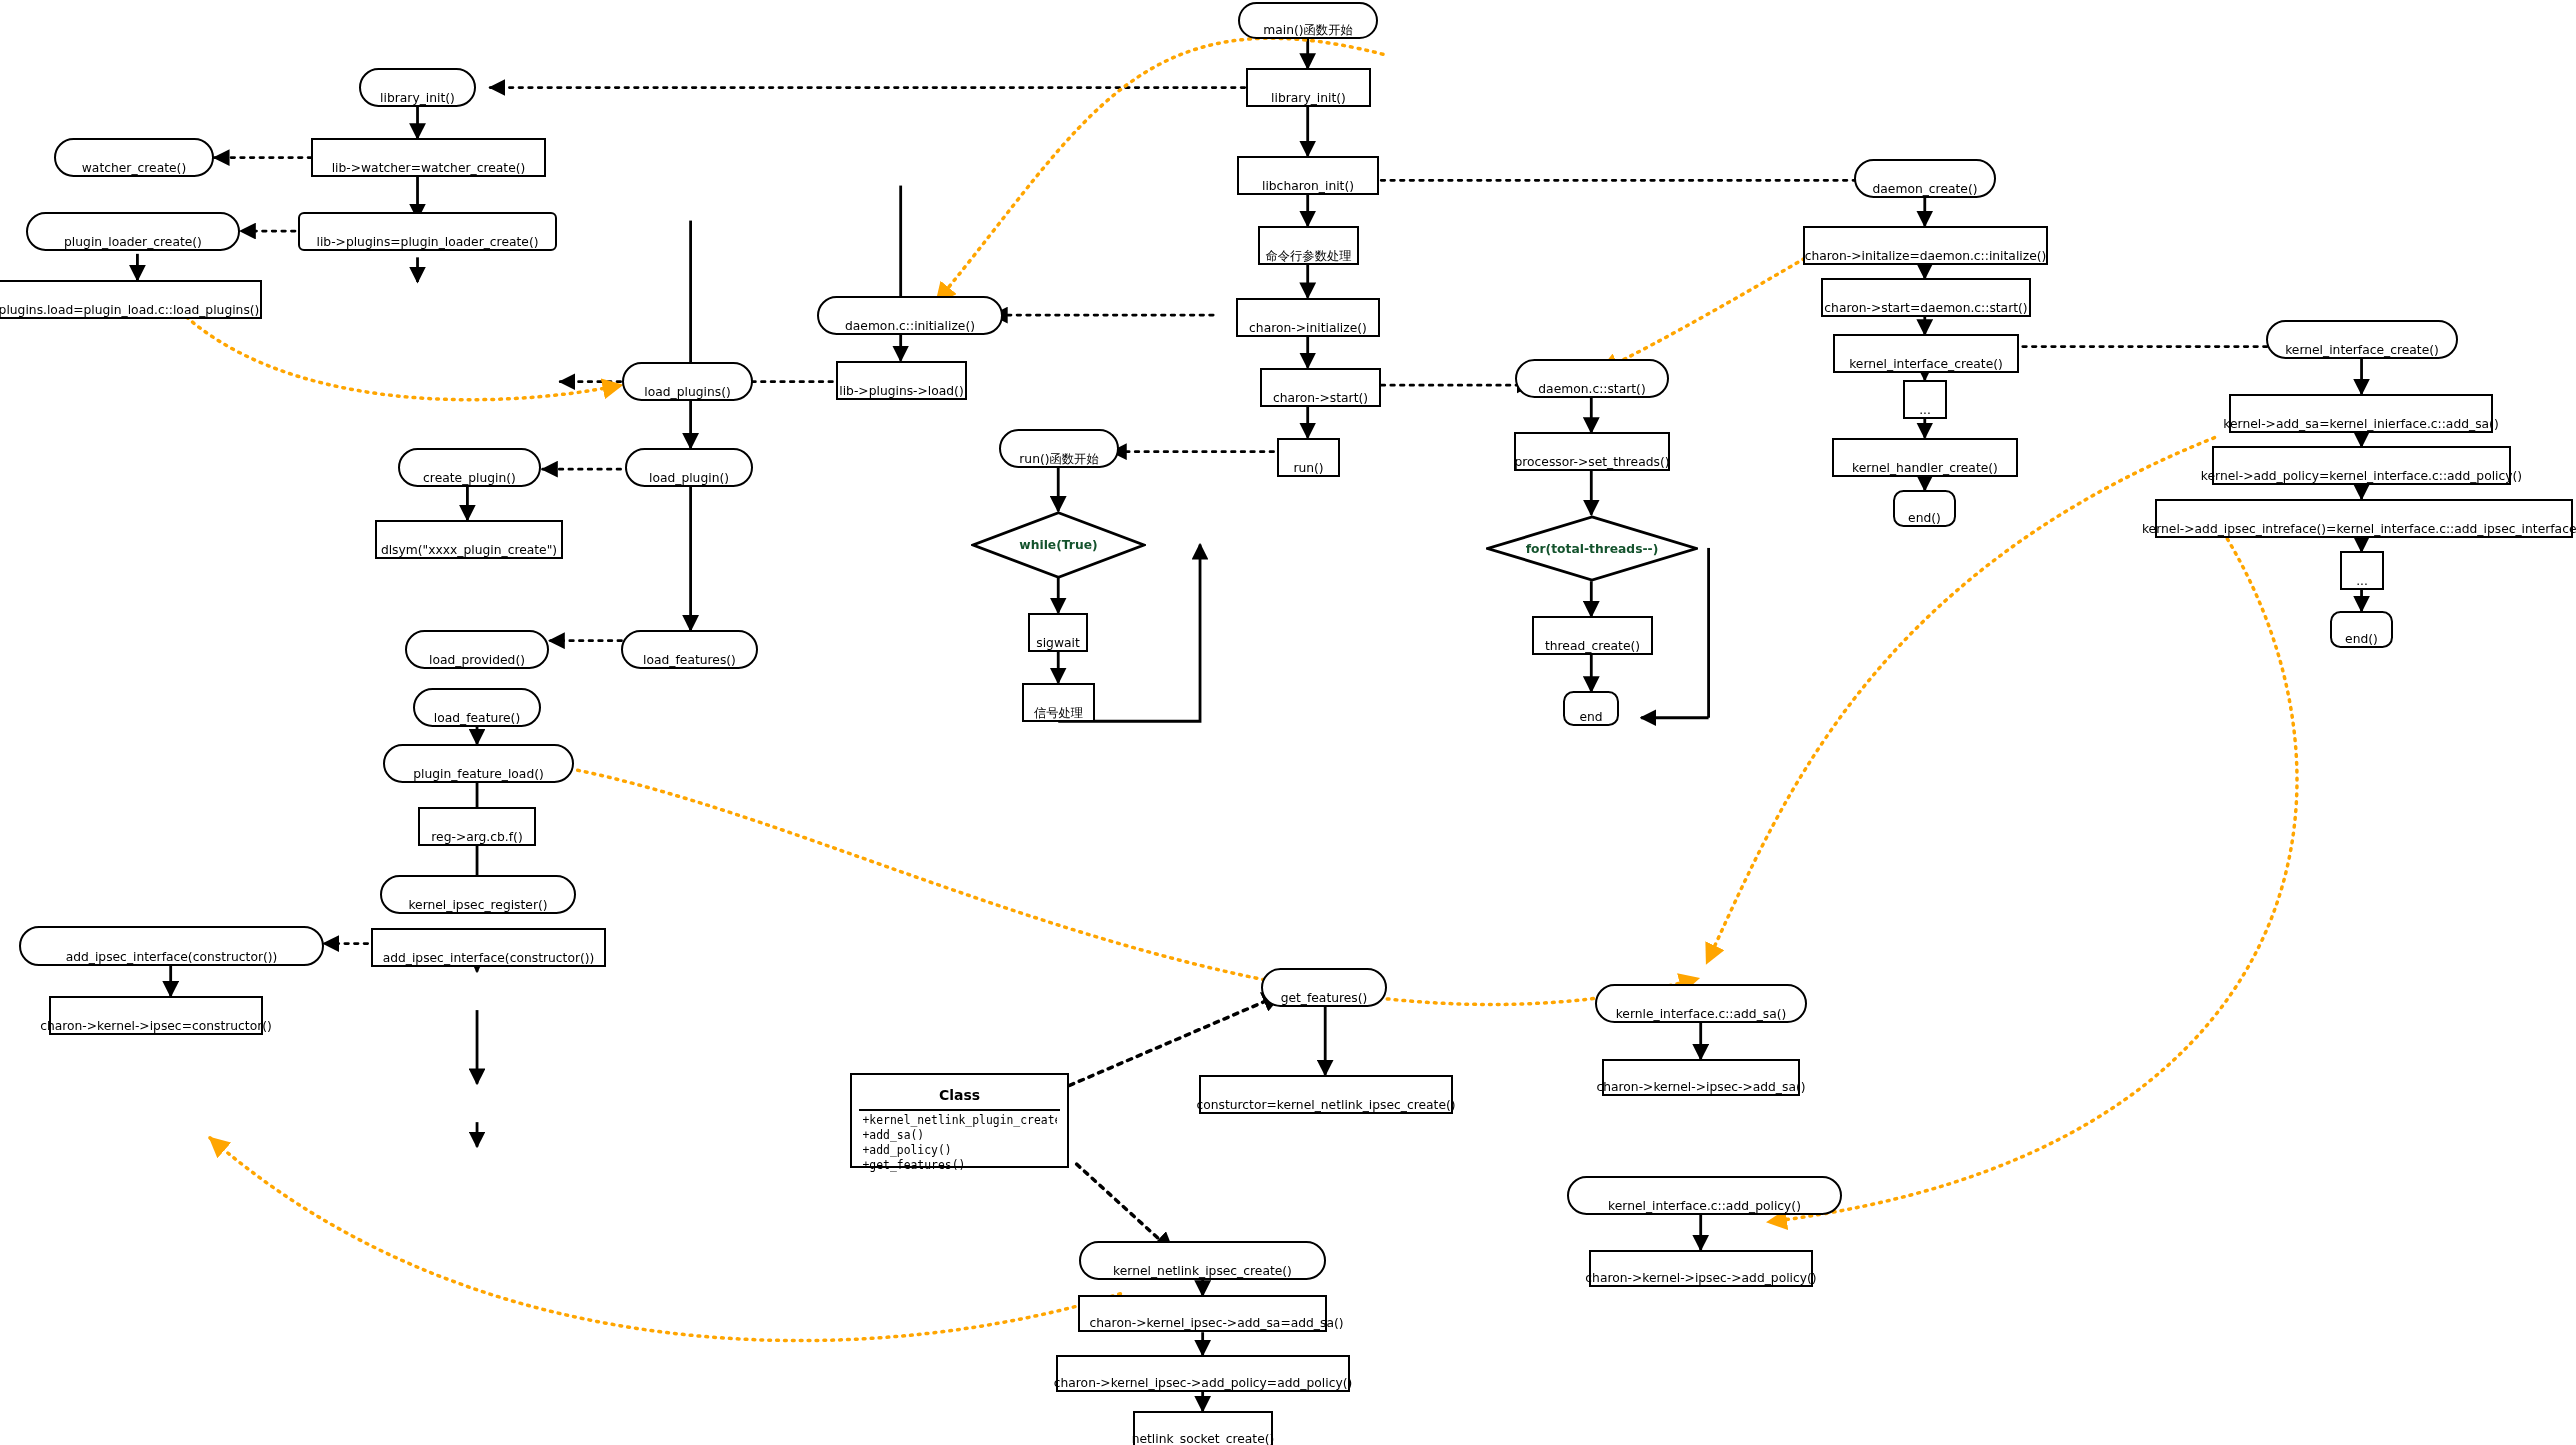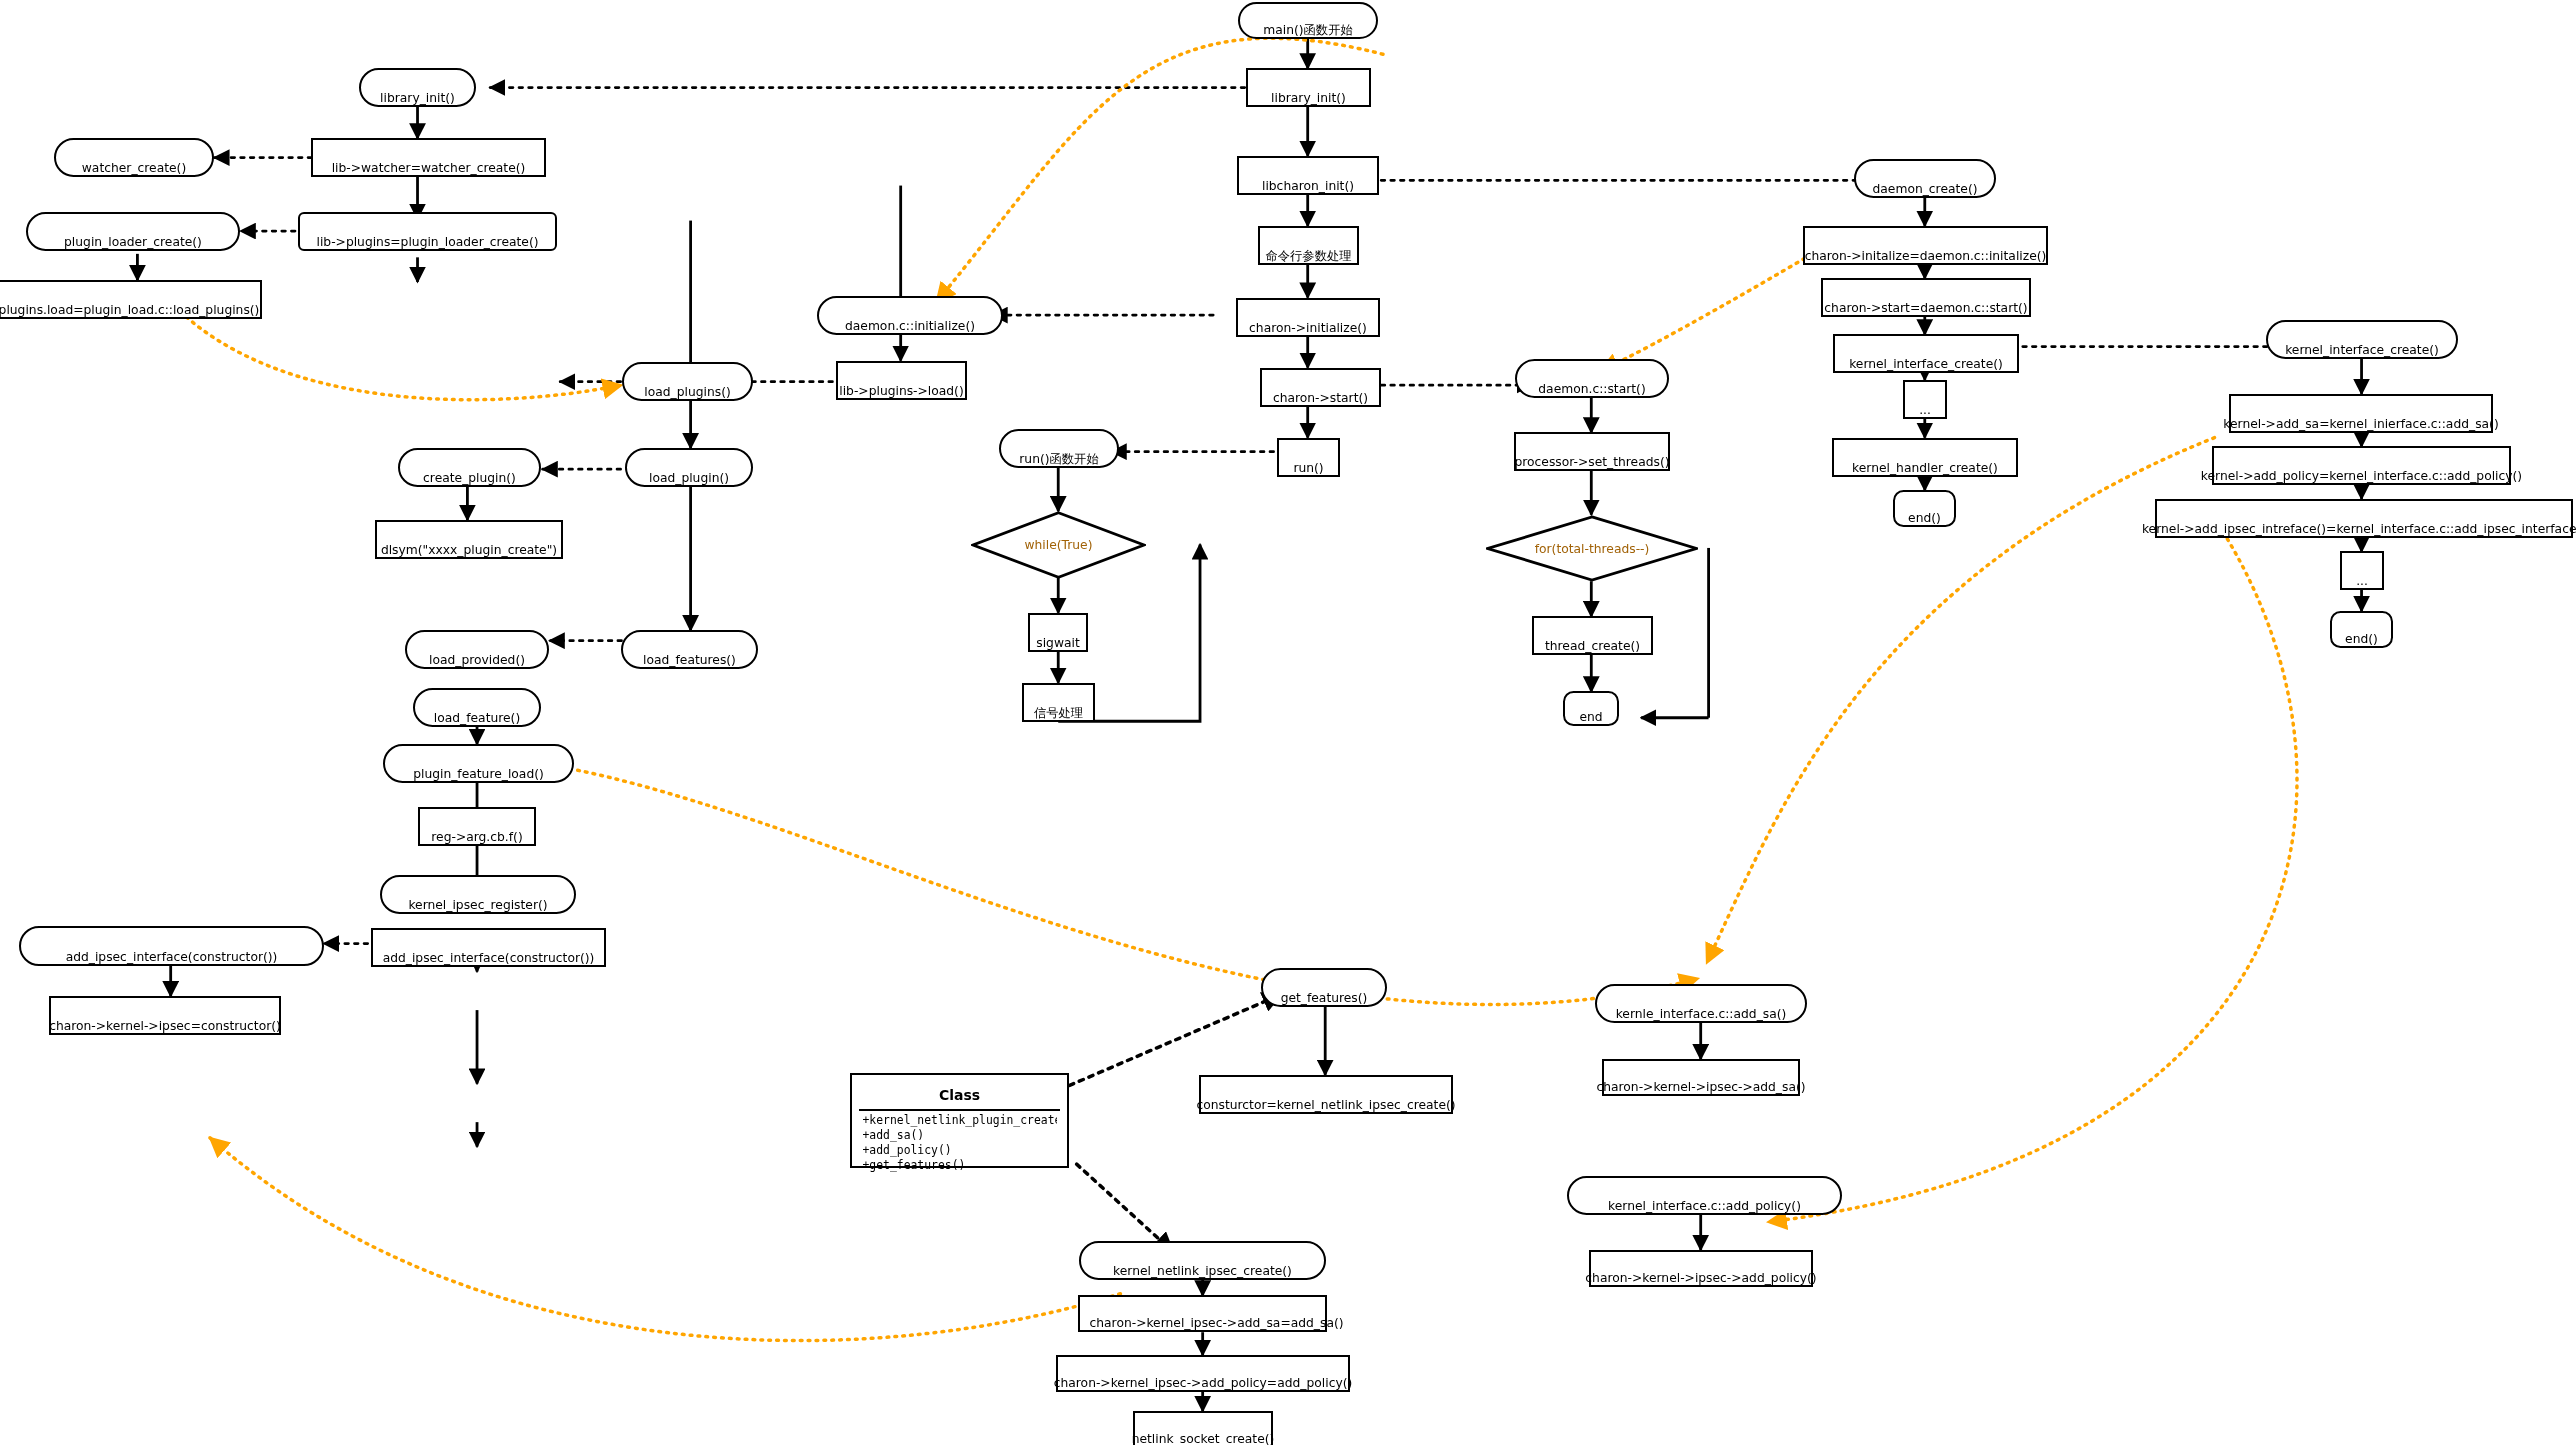--- a/index.html
+++ b/index.html
@@ -34,23 +34,24 @@
   .rounded{border-radius:8.8px;}
   .diamond-wrap{
     position:absolute;
     z-index:2;
     display:flex;align-items:center;justify-content:center;
   }
   .diamond-wrap svg{position:absolute;left:0;top:0;}
   .diamond-label{
     position:relative;
     font-size:12.3px;
-    color:#a16207;
+    color:#14532d;
     white-space:nowrap;
     font-family:"DejaVu Sans","Liberation Sans",sans-serif;
+    font-weight:bold;
   }
   .cjk{font-size:12.3px;}
   .umlbox{
     position:absolute;
     box-sizing:border-box;
     background:#ffffff;
     border:2.2px solid #000000;
     z-index:3;
     padding:7px;
   }
@@ -285,21 +286,21 @@
   </div>
 
   <div class="node rect" style="left:371px;top:928px;width:235px;height:39px;">
     <span>add_ipsec_interface(constructor())</span>
   </div>
 
   <div class="node stadium" style="left:19px;top:926px;width:305px;height:40px;">
     <span>add_ipsec_interface(constructor())</span>
   </div>
 
-  <div class="node rect" style="left:49px;top:996px;width:232px;height:39px;">
+  <div class="node rect" style="left:49px;top:996px;width:214px;height:39px;">
     <span>charon-&gt;kernel-&gt;ipsec=constructor()</span>
   </div>
 
   <div class="node stadium" style="left:999px;top:429px;width:120px;height:39px;">
     <span class="cjk">run()函数开始</span>
   </div>
 
   <div class="diamond-wrap" style="left:971px;top:511px;width:175px;height:68px;">
     <svg width="175" height="68" viewBox="0 0 200 78">
       <polygon points="100,2 198,39 100,76 2,39" fill="#ffffff" stroke="#000000" stroke-width="3.2"></polygon>

